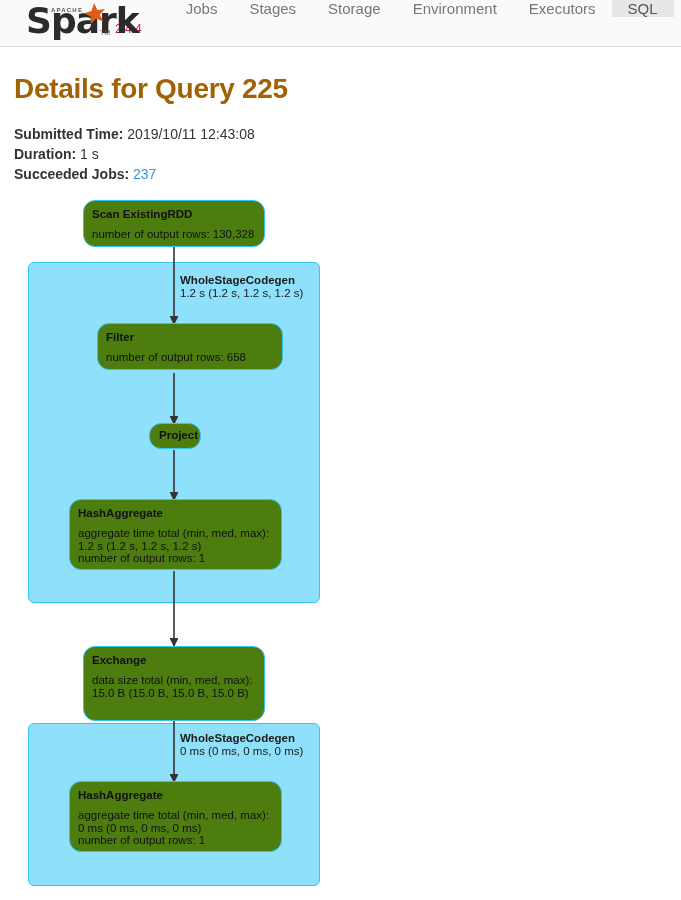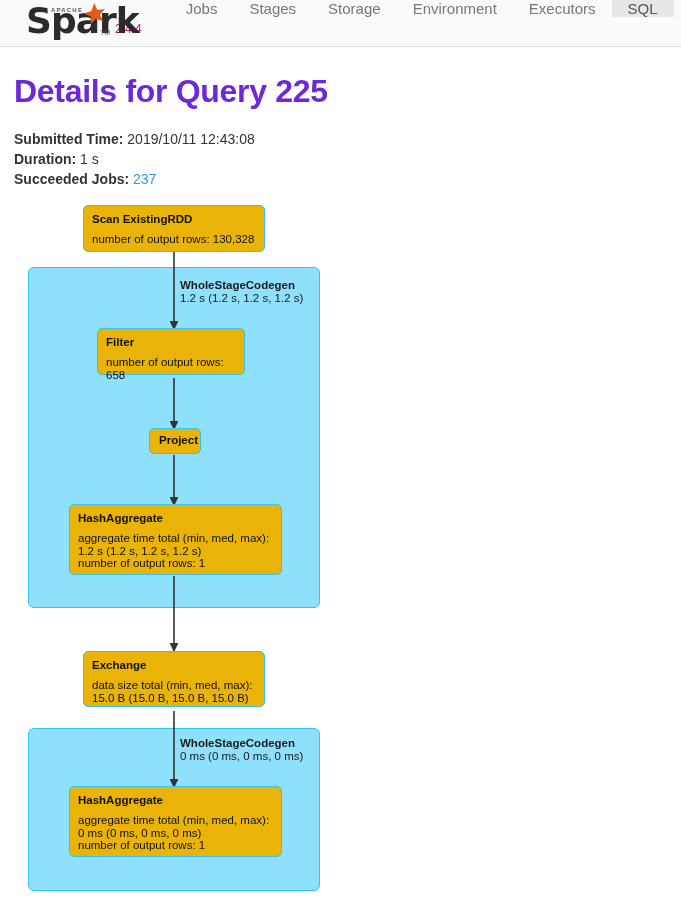--- a/index.html
+++ b/index.html
@@ -96,23 +96,23 @@
   .nav-item.active {
     background: #e7e7e7;
     color: #555555;
   }
 
   
   .page-body {
     padding: 0 14px;
   }
   .page-title {
-    font-size: 32px;
-    font-weight: bold;
-    color: #6d28d9;
+    font-size: 28px;
+    font-weight: bold;
+    color: #a16207;
     margin: 26px 0 0 0;
     letter-spacing: -0.3px;
   }
   .meta-list {
     margin-top: 19px;
     font-size: 14px;
     line-height: 20px;
     color: #333333;
   }
   .meta-row { white-space: nowrap; }
@@ -151,23 +151,23 @@
     font-size: 11.5px;
     display: block;
   }
   .cluster-label .sub {
     display: block;
     font-size: 11.5px;
   }
 
   .node {
     position: absolute;
-    background: #eab308;
+    background: #4d7c0f;
     border: 1px solid #32c4f4;
-    border-radius: 5px;
+    border-radius: 12px;
     box-sizing: border-box;
     padding: 6px 7px 6px 8px;
   }
   .node.plain {
     padding: 4px 9px;
     text-align: center;
   }
   .node-title {
     font-size: 11.5px;
     font-weight: bold;
@@ -262,37 +262,37 @@
       <div class="cluster-label" style="left:166px; top:534px; width:136px;">
         <span class="ttl">WholeStageCodegen</span>
         <span class="sub">0 ms (0 ms, 0 ms, 0 ms)</span>
       </div>
 
       <div class="node" style="left:69px; top:2px; width:182px; height:47px;">
         <div class="node-title">Scan ExistingRDD</div>
         <div class="node-metrics">number of output rows: 130,328</div>
       </div>
 
-      <div class="node" style="left:83px; top:125px; width:148px; height:47px;">
+      <div class="node" style="left:83px; top:125px; width:186px; height:47px;">
         <div class="node-title">Filter</div>
         <div class="node-metrics">number of output rows: 658</div>
       </div>
 
       <div class="node plain" style="left:135px; top:225px; width:52px; height:26px;">
         <div class="node-title">Project</div>
       </div>
 
       <div class="node" style="left:55px; top:301px; width:213px; height:71px;">
         <div class="node-title">HashAggregate</div>
         <div class="node-metrics">aggregate time total (min, med, max):
 1.2 s (1.2 s, 1.2 s, 1.2 s)
 number of output rows: 1</div>
       </div>
 
-      <div class="node" style="left:69px; top:448px; width:182px; height:56px;">
+      <div class="node" style="left:69px; top:448px; width:182px; height:75px;">
         <div class="node-title">Exchange</div>
         <div class="node-metrics">data size total (min, med, max):
 15.0 B (15.0 B, 15.0 B, 15.0 B)</div>
       </div>
 
       <div class="node" style="left:55px; top:583px; width:213px; height:71px;">
         <div class="node-title">HashAggregate</div>
         <div class="node-metrics">aggregate time total (min, med, max):
 0 ms (0 ms, 0 ms, 0 ms)
 number of output rows: 1</div>

